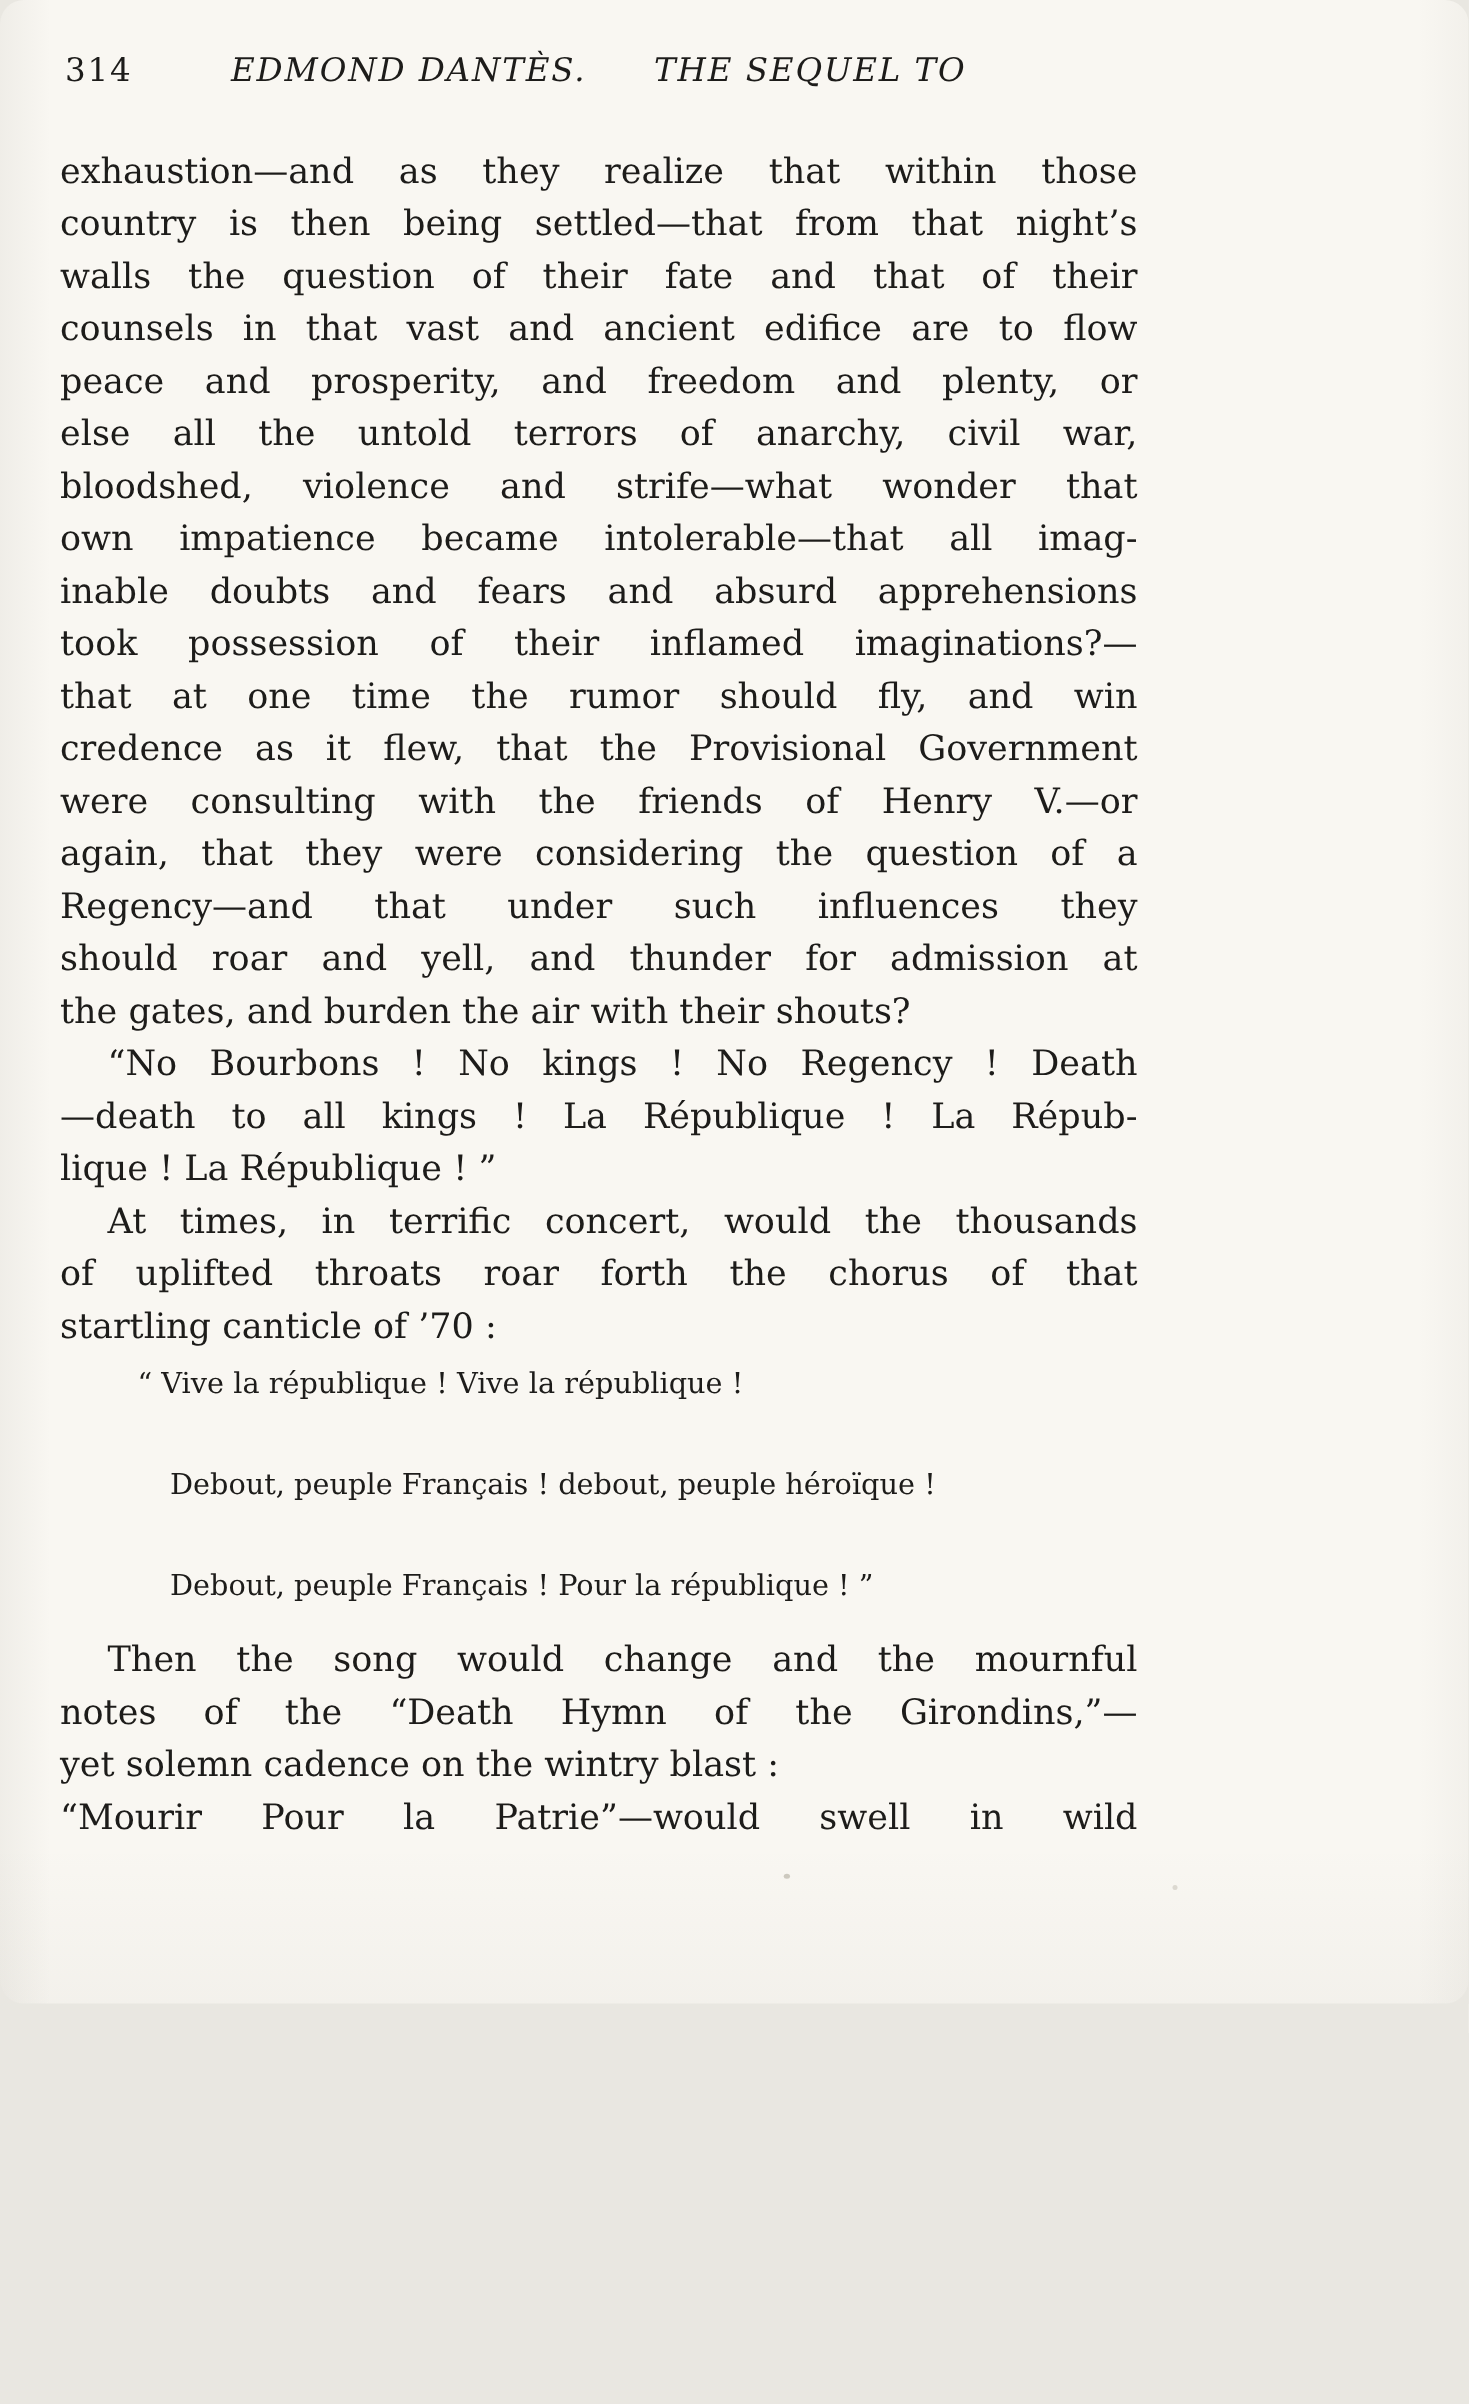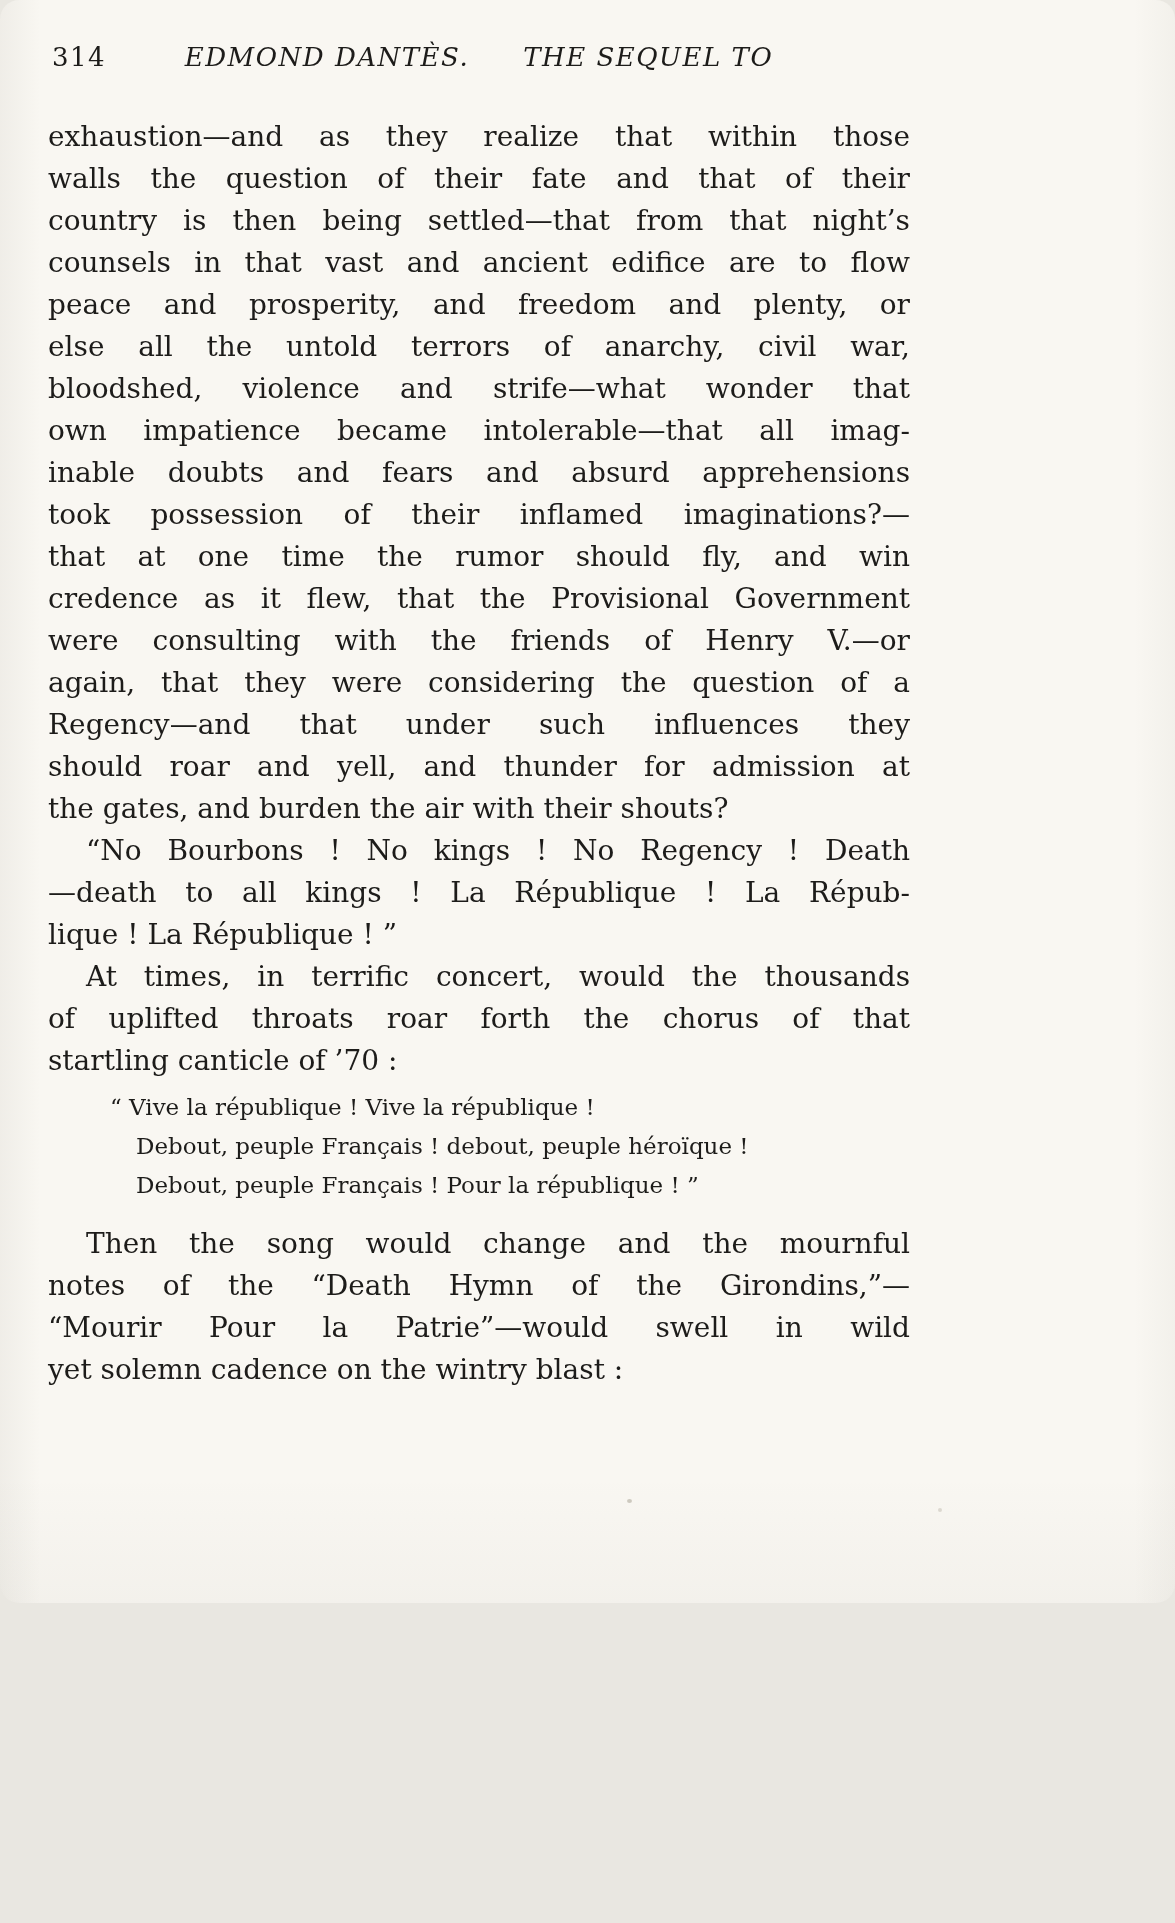--- a/index.html
+++ b/index.html
@@ -27,43 +27,43 @@
   .text-col {
     position:absolute; left:48px; top:116px; width:862px;
     font-size:28px; line-height:42px;
   }
   .line { text-align:justify; text-align-last:justify; }
   .line.end { text-align-last:left; }
   .line.indent { text-indent:38px; }
   .verse { margin:6px 0 18px 0; font-size:23px; line-height:39px; }
   .verse .vline { text-align:left; text-align-last:left; }
   .verse .v1 { padding-left:62px; }
-  .verse .v23 { padding-left:88px; }
+  .verse .v23 { padding-left:88px;margin-top:42px; }
   .speck { position:absolute; background:#a9a496; border-radius:50%; opacity:0.55; }
   .speck.s1 { left:627px; top:1499px; width:5px; height:4px; }
   .speck.s2 { left:586px; top:1853px; width:6px; height:4px; }
   .speck.s3 { left:700px; top:1860px; width:4px; height:3px; }
   .speck.s4 { left:938px; top:1508px; width:4px; height:4px; opacity:0.35; }
 </style>
 </head>
 <body>
 
 <div class="page">
 
   <div class="running-header">
     <span class="page-num">314</span>
     <span class="titles"><span>EDMOND DANTÈS.</span><span class="gap"></span><span>THE SEQUEL TO</span></span>
   </div>
 
   <div class="text-col">
 
     <div class="para">
       <div class="line">exhaustion—and as they realize that within those</div>
+      <div class="line">country is then being settled—that from that night’s</div>
       <div class="line">walls the question of their fate and that of their</div>
-      <div class="line">country is then being settled—that from that night’s</div>
       <div class="line">counsels in that vast and ancient edifice are to flow</div>
       <div class="line">peace and prosperity, and freedom and plenty, or</div>
       <div class="line">else all the untold terrors of anarchy, civil war,</div>
       <div class="line">bloodshed, violence and strife—what wonder that</div>
       <div class="line">own impatience became intolerable—that all imag-</div>
       <div class="line">inable doubts and fears and absurd apprehensions</div>
       <div class="line">took possession of their inflamed imaginations?—</div>
       <div class="line">that at one time the rumor should fly, and win</div>
       <div class="line">credence as it flew, that the Provisional Government</div>
       <div class="line">were consulting with the friends of Henry V.—or</div>
@@ -87,22 +87,22 @@
 
     <div class="verse">
       <div class="vline v1">“ Vive la république ! Vive la république !</div>
       <div class="vline v23">Debout, peuple Français ! debout, peuple héroïque !</div>
       <div class="vline v23">Debout, peuple Français ! Pour la république ! ”</div>
     </div>
 
     <div class="para">
       <div class="line indent">Then the song would change and the mournful</div>
       <div class="line">notes of the “Death Hymn of the Girondins,”—</div>
+      <div class="line end">yet solemn cadence on the wintry blast :</div>
       <div class="line">“Mourir Pour la Patrie”—would swell in wild</div>
-      <div class="line end">yet solemn cadence on the wintry blast :</div>
     </div>
 
   </div>
 
   <div class="speck s1"></div>
   <div class="speck s2"></div>
   <div class="speck s3"></div>
   <div class="speck s4"></div>
 
 </div>

